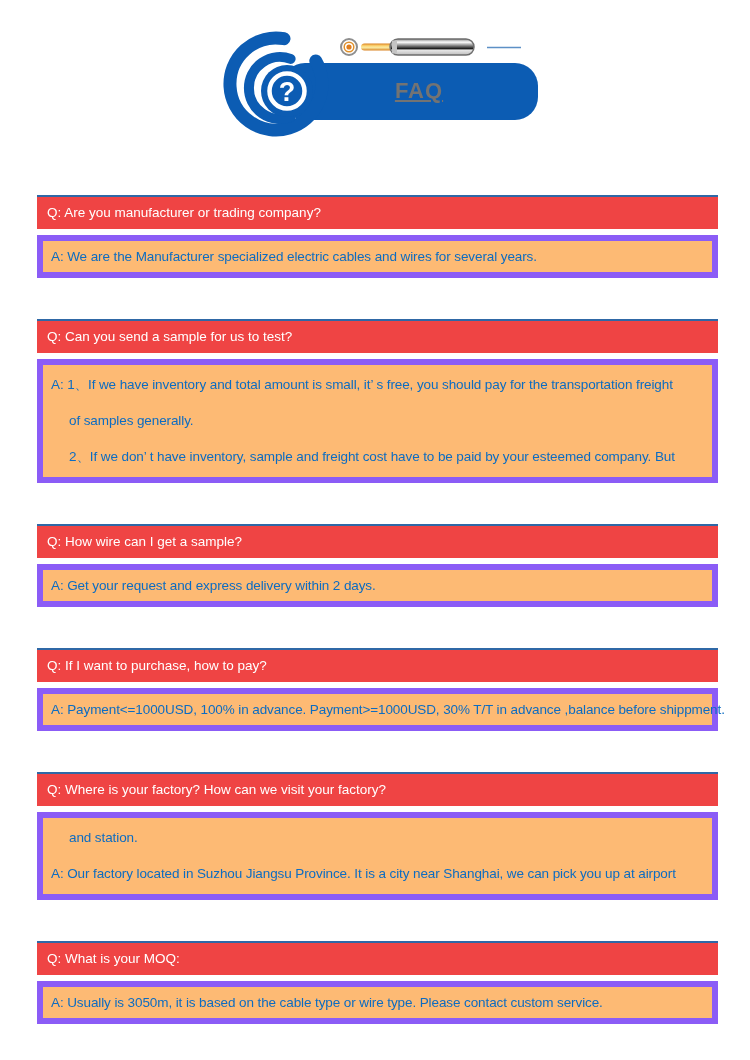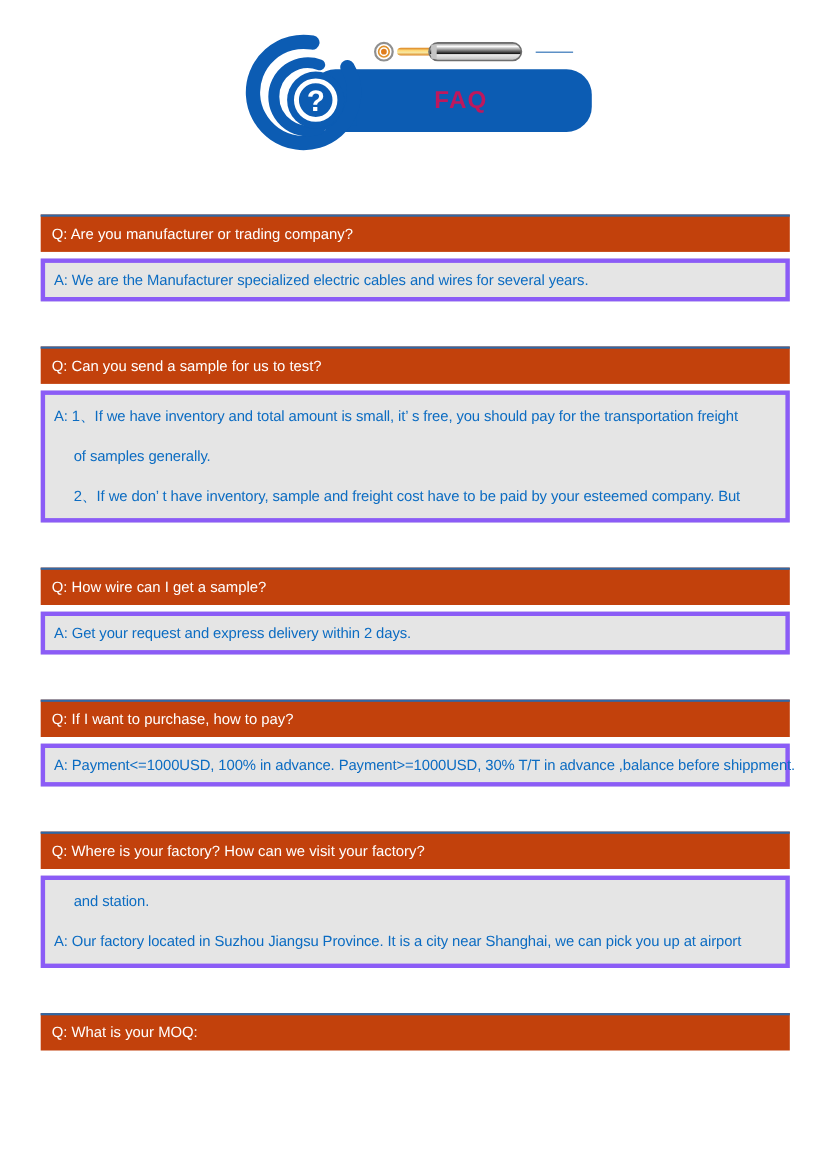--- a/index.html
+++ b/index.html
@@ -8,40 +8,40 @@
     background: #ffffff;
     font-family: "Liberation Sans", sans-serif;
     overflow: hidden;
   }
   
   .header { position: relative; width: 750px; height: 195px; }
   .logo-svg { position: absolute; left: 218px; top: 14px; z-index: 1; }
   .banner-label {
     position: absolute; left: 300px; top: 66px; width: 238px; height: 50px;
     z-index: 2; display: flex; align-items: center; justify-content: center;
-    color: #be185d; font-size: 22px; font-weight: 700; letter-spacing: 1px;
+    color: #737373; font-size: 22px; font-weight: 700; letter-spacing: 1px; text-decoration: underline;
   }
   
   .faq-list { margin-left: 37px; width: 681px; }
   .qa-item { margin-bottom: 41px; }
   .qa-item:last-child { margin-bottom: 0; }
   .q-bar {
     box-sizing: border-box;
-    background: #c2410c;
+    background: #ef4444;
     border-top: 2px solid #2f68a6;
     height: 34px; line-height: 31px;
     padding: 0 10px;
     color: #ffffff; font-size: 13.5px;
     white-space: nowrap;
   }
   .a-box {
     box-sizing: border-box;
     margin-top: 6px;
-    background: #e5e5e5;
-    border: 4px solid #8b5cf6;
+    background: #fdba74;
+    border: 6px solid #8b5cf6;
   }
   .a-box.single { padding: 0 8px; }
   .a-box.multi  { padding: 2px 8px; }
   .a-line {
     color: #0c6cc2; font-size: 13.5px;
     letter-spacing: -0.1px;
     white-space: nowrap;
   }
   .a-box.single .a-line { line-height: 31px; }
   .a-box.multi  .a-line { line-height: 36px; }
@@ -127,14 +127,17 @@
     </section>
     <section class="qa-item">
       <div class="q-bar">Q: Where is your factory? How can we visit your factory?</div>
       <div class="a-box multi">
         <div class="a-line indent">and station.</div>
         <div class="a-line">A: Our factory located in Suzhou Jiangsu Province. It is a city near Shanghai, we can pick you up at airport</div>
       </div>
     </section>
     <section class="qa-item">
       <div class="q-bar">Q: What is your MOQ:</div>
+      <div class="a-box single">
+        <div class="a-line">A: Usually is 3050m, it is based on the cable type or wire type. Please contact custom service.</div>
+      </div>
     </section>
   </main>
 
 </body></html>

